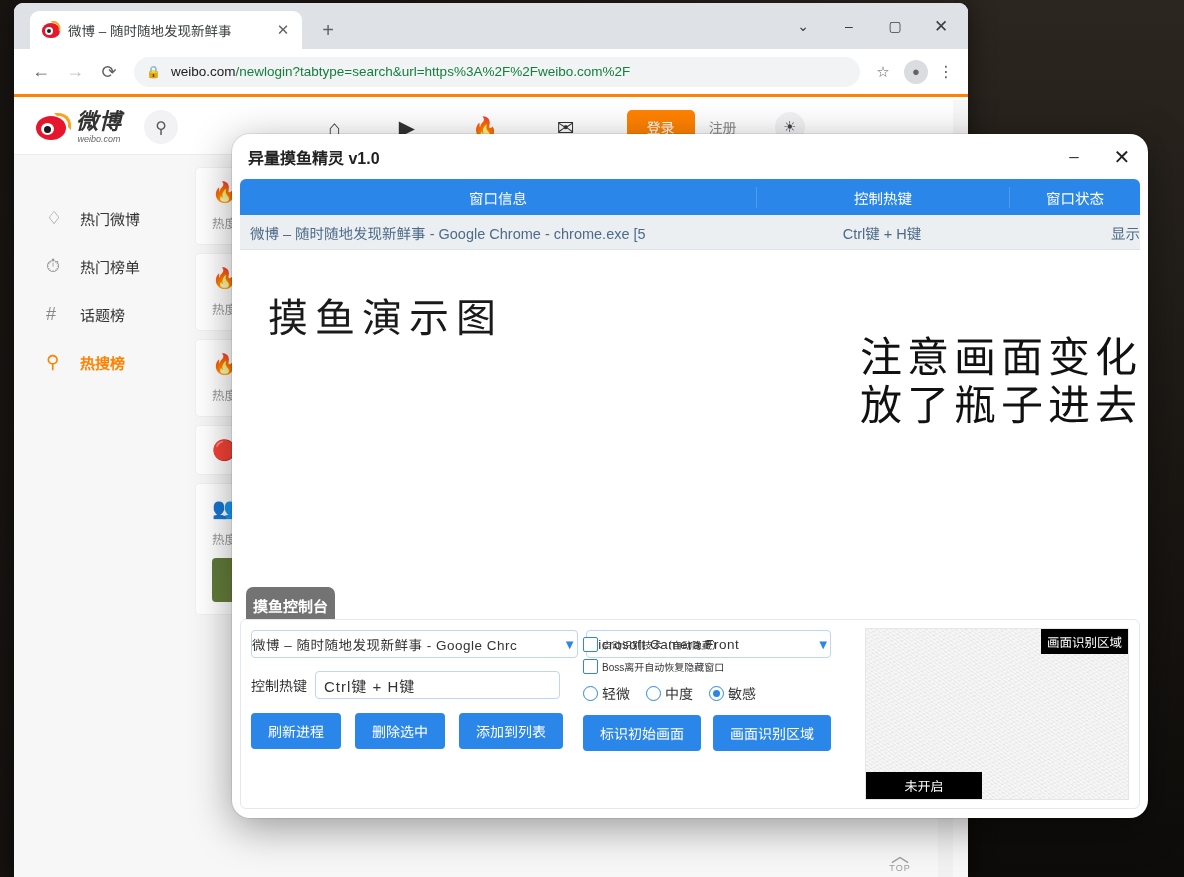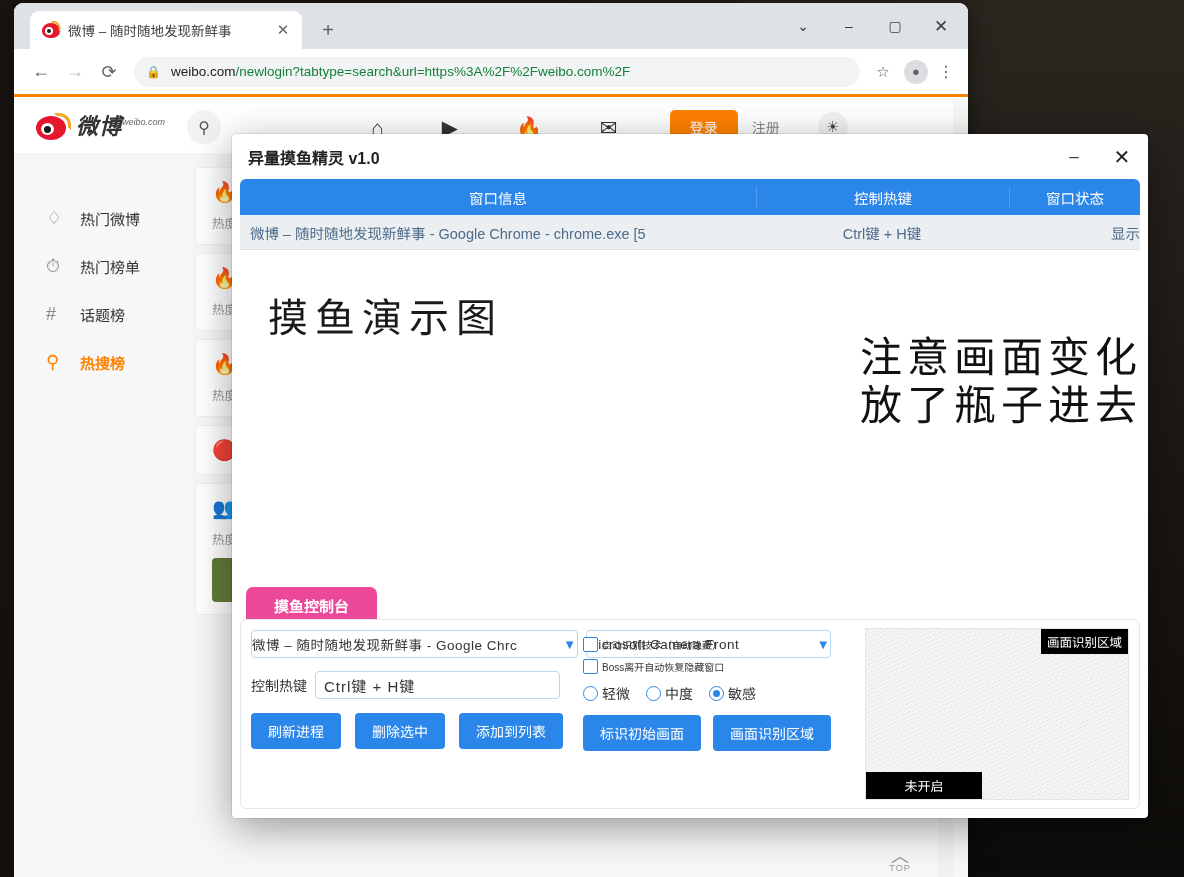--- a/index.html
+++ b/index.html
@@ -102,21 +102,21 @@
   .wb-nav{
     position:absolute;left:0;top:0;right:15px;height:54px;background:#fff;
     display:flex;align-items:center;box-shadow:0 1px 0 #ececec;
   }
   .wb-logo{margin-left:22px;display:flex;align-items:center;}
   .wb-logo .mark{width:34px;height:30px;position:relative;margin-right:6px;}
   .wb-logo .mark .eye{position:absolute;left:0;top:4px;width:30px;height:24px;border-radius:50%;background:#e6162d;}
   .wb-logo .mark .pupil{position:absolute;left:5px;top:11px;width:13px;height:12px;border-radius:50%;background:#fff;}
   .wb-logo .mark .pupil:after{content:"";position:absolute;left:3px;top:3px;width:7px;height:7px;border-radius:50%;background:#1a1a1a;}
   .wb-logo .mark .wave{position:absolute;right:-1px;top:1px;width:11px;height:11px;border:3px solid #f5a623;border-left-color:transparent;border-bottom-color:transparent;border-radius:0 12px 0 0;}
-  .wb-logo .wordmark{display:flex;flex-direction:row;line-height:1;}
+  .wb-logo .wordmark{display:flex;flex-direction:column;line-height:1;align-items:center;}
   .wb-logo .wordmark .cn{font-size:22px;font-weight:bold;color:#333;font-style:italic;letter-spacing:1px;}
   .wb-logo .wordmark .en{font-size:9px;color:#666;font-style:italic;margin-top:2px;}
   .wb-search{
     width:34px;height:34px;border-radius:50%;background:#f2f2f5;margin-left:22px;
     display:flex;align-items:center;justify-content:center;color:#555;font-size:16px;
   }
   .wb-icons{display:flex;align-items:center;margin-left:150px;gap:58px;}
   .wb-icons .ic{font-size:21px;color:#333;line-height:1;}
   .wb-icons .ic.fire{color:#ff7800;}
   .wb-login{
@@ -163,21 +163,21 @@
     position:absolute;left:2px;right:2px;top:20px;height:120px;background:#c1c1c1;border-radius:6px;
   }
   .wb-top{
     position:absolute;right:30px;bottom:4px;width:46px;text-align:center;color:#9a9a9a;
   }
   .wb-top .arrow{font-size:18px;line-height:14px;}
   .wb-top .lbl{font-size:9px;letter-spacing:1px;}
   
   #app{
     position:absolute;left:232px;top:134px;width:916px;height:684px;
-    background:#fff;border-radius:4px;
+    background:#fff;border-radius:18px;
     box-shadow:0 10px 40px rgba(0,0,0,.38),0 0 0 1px rgba(0,0,0,.08);
     overflow:visible;
   }
   .app-title{
     height:45px;display:flex;align-items:center;
   }
   .app-title .t{font-size:16px;font-weight:bold;color:#222;margin-left:16px;}
   .app-title .sp{flex:1;}
   .app-title .mbtn{
     width:44px;height:40px;display:flex;align-items:center;justify-content:center;
@@ -206,22 +206,22 @@
   }
   .demo-title{
     position:absolute;left:28px;top:36px;font-size:40px;color:#1a1a1a;letter-spacing:7px;
   }
   .overlay-text{
     position:absolute;right:6px;top:200px;text-align:right;
     font-size:42px;color:#111;letter-spacing:5px;line-height:1.15;z-index:60;
     white-space:nowrap;
   }
   .console-tab{
-    position:absolute;left:14px;top:453px;background:#ec4899;color:#fff;
-    font-size:15px;font-weight:bold;padding:8px 28px;border-radius:7px 7px 0 0;
+    position:absolute;left:14px;top:453px;background:#737373;color:#fff;
+    font-size:15px;font-weight:bold;padding:8px 7px;border-radius:7px 7px 0 0;
   }
   .panel{
     position:absolute;left:8px;right:8px;top:485px;height:190px;
     background:#fff;border:1px solid #e3e8ee;border-radius:6px;box-sizing:border-box;
   }
   .p-left{position:absolute;left:10px;top:10px;width:580px;}
   .row1{display:flex;align-items:center;gap:8px;}
   .sel{
     height:28px;border:1px solid #bdd6f2;border-radius:4px;background:#fff;
     display:flex;align-items:center;padding:0 0;box-sizing:border-box;

